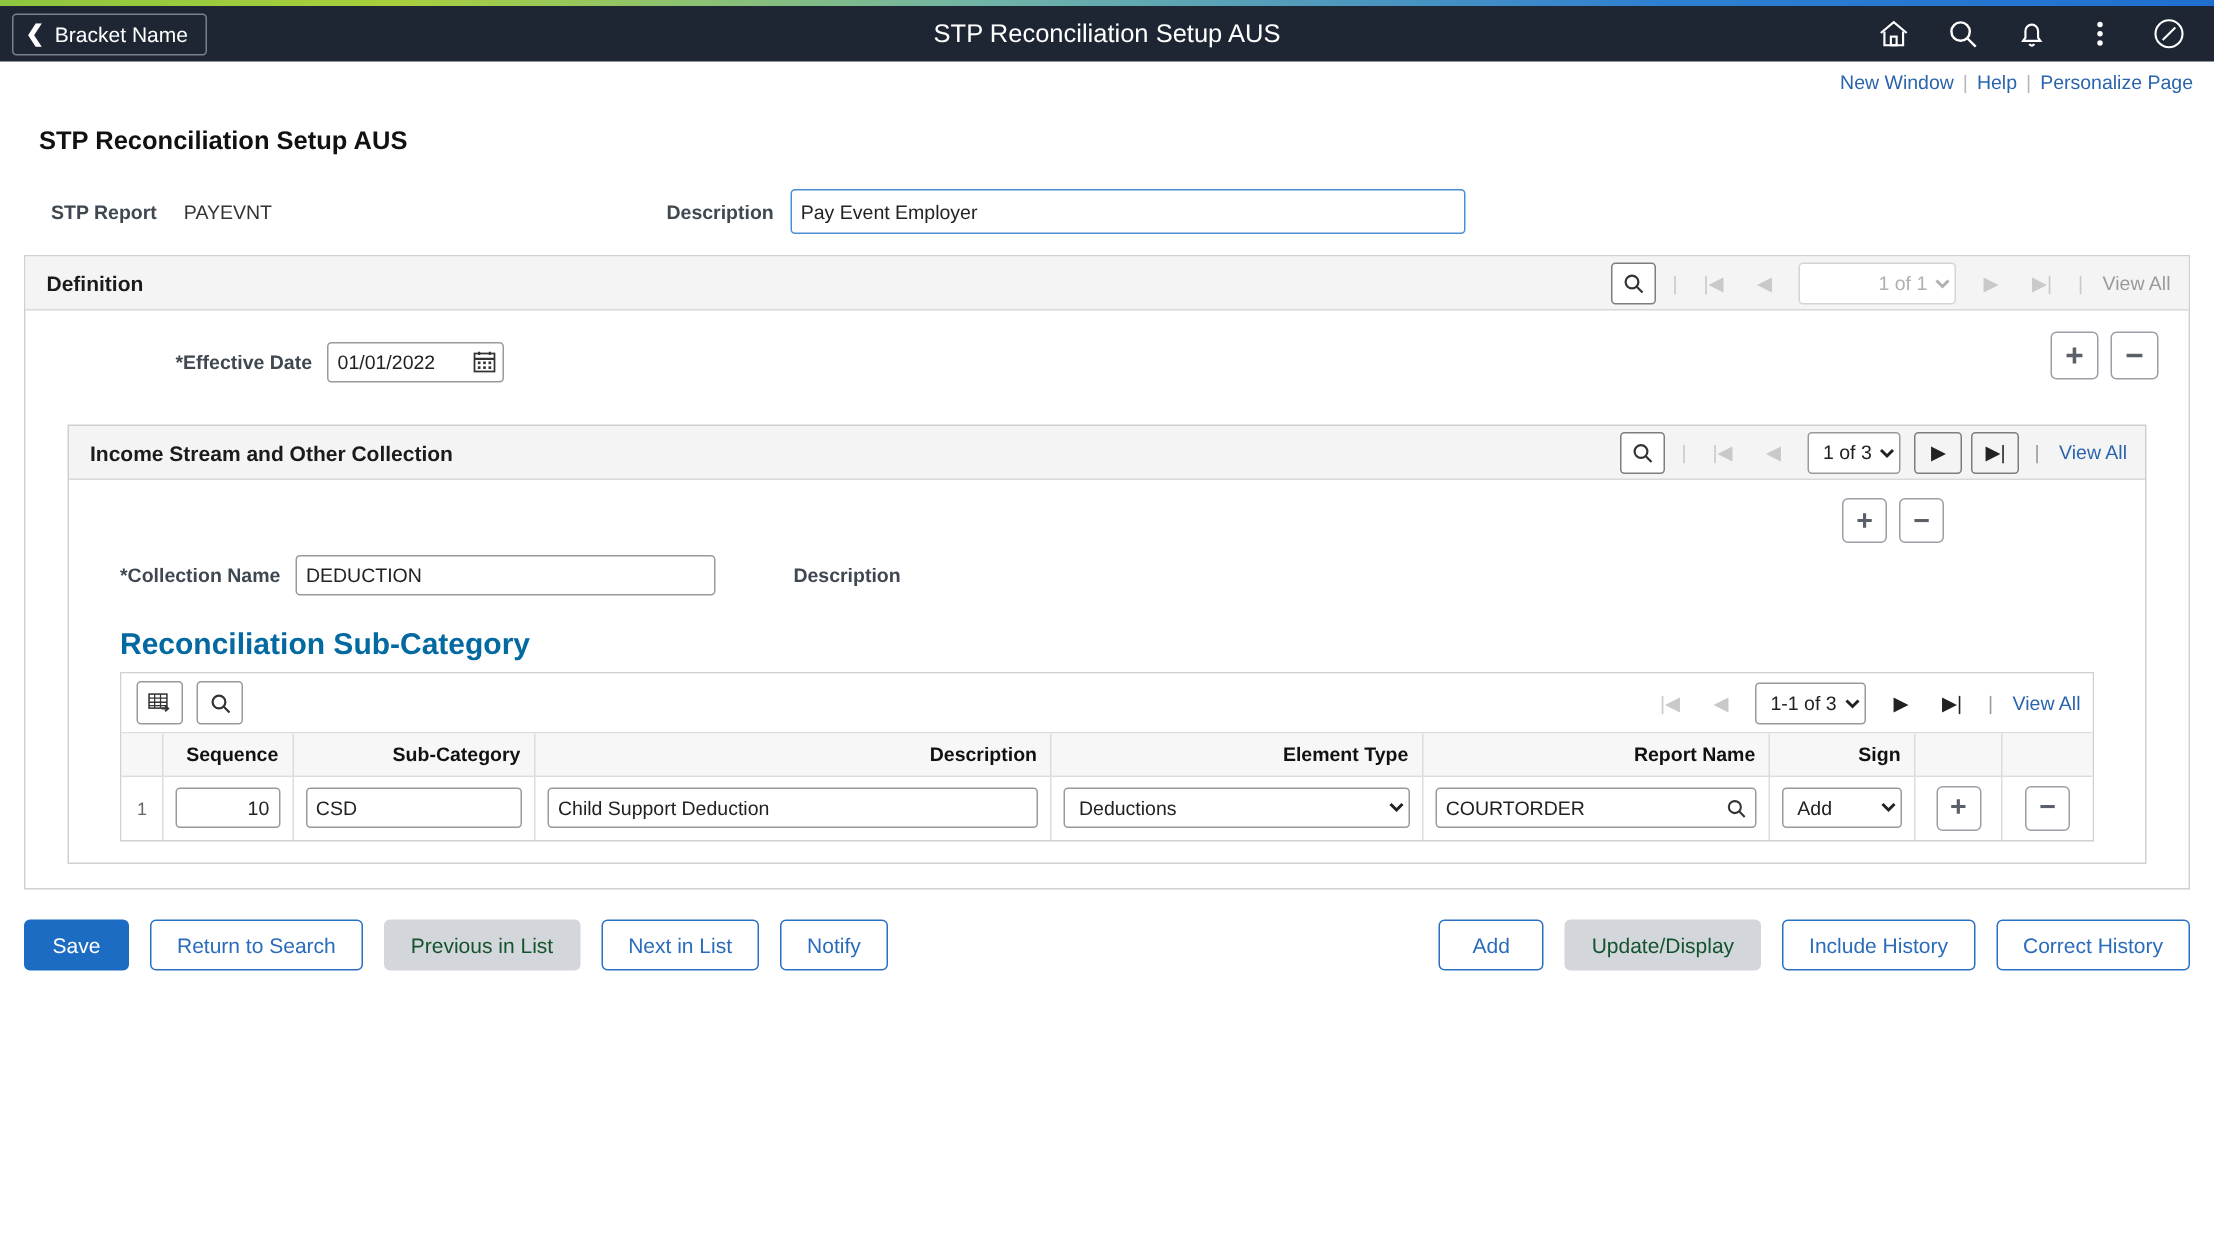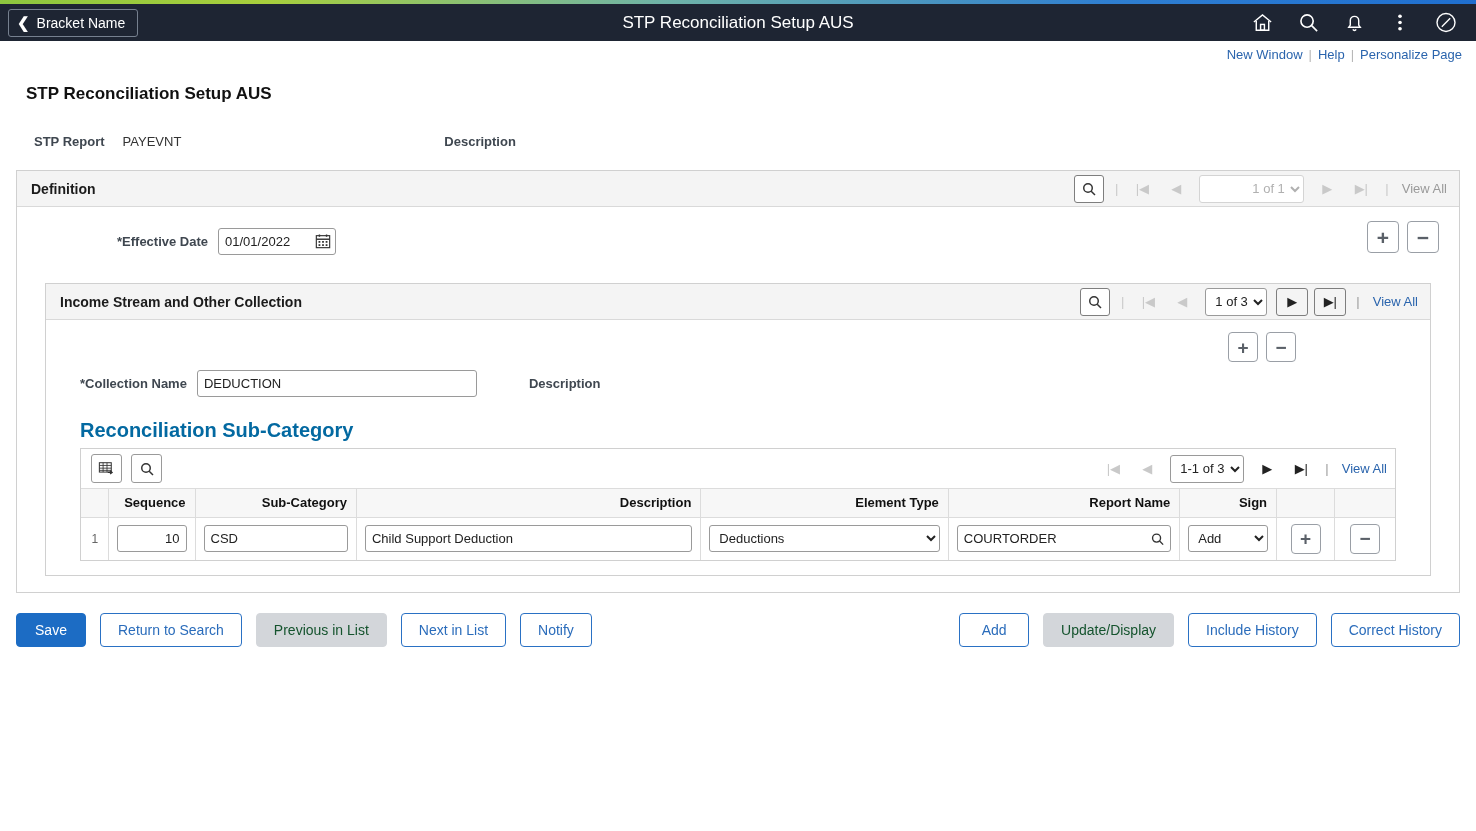--- a/index.html
+++ b/index.html
@@ -368,20 +368,21 @@
 </div>
 
 <div class="page">
 
   <div class="page-title">STP Reconciliation Setup AUS</div>
 
   <div class="top-fields">
     <span class="lbl" style="margin-left:26px;">STP Report</span>
     <span class="val-static" style="margin-left:18px;">PAYEVNT</span>
     <span class="lbl" style="margin-left:263px;">Description</span>
+    <input type="text" class="focusborder" style="width: 450px; height: 30px; margin-left: 11px;" value="Pay Event Employer">
   </div>
 
   <div class="groupbox">
     <div class="group-header">
       <span class="gtitle">Definition</span>
       <div class="navbar-ctrl">
         <span class="nav-btn">
           <svg width="16" height="16" viewBox="0 0 24 24" fill="none" stroke="#333" stroke-width="2.2">
             <circle cx="10.5" cy="10.5" r="6.4"></circle>
               <path d="M15.3 15.3 21 21"></path>

